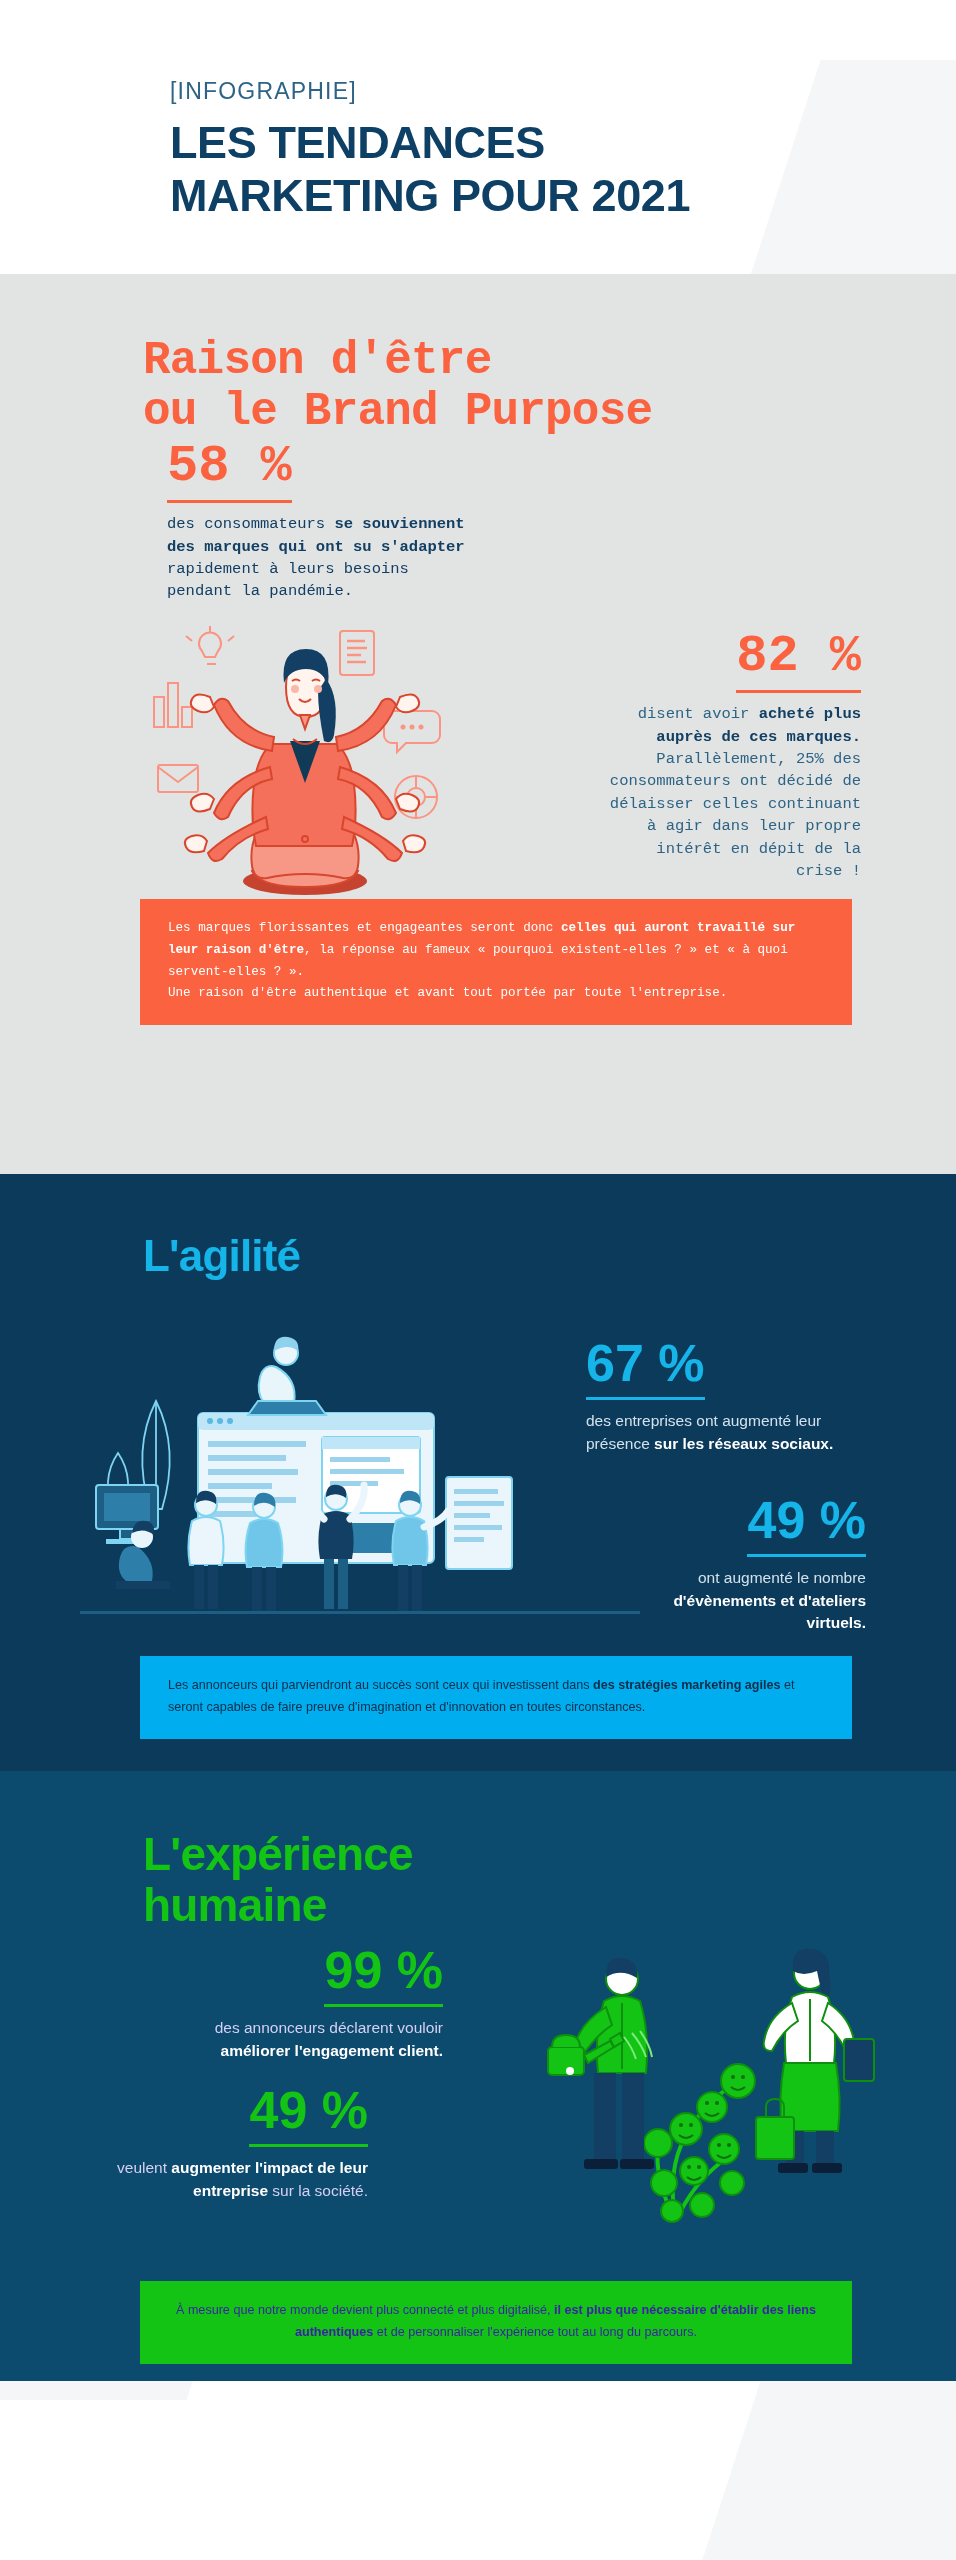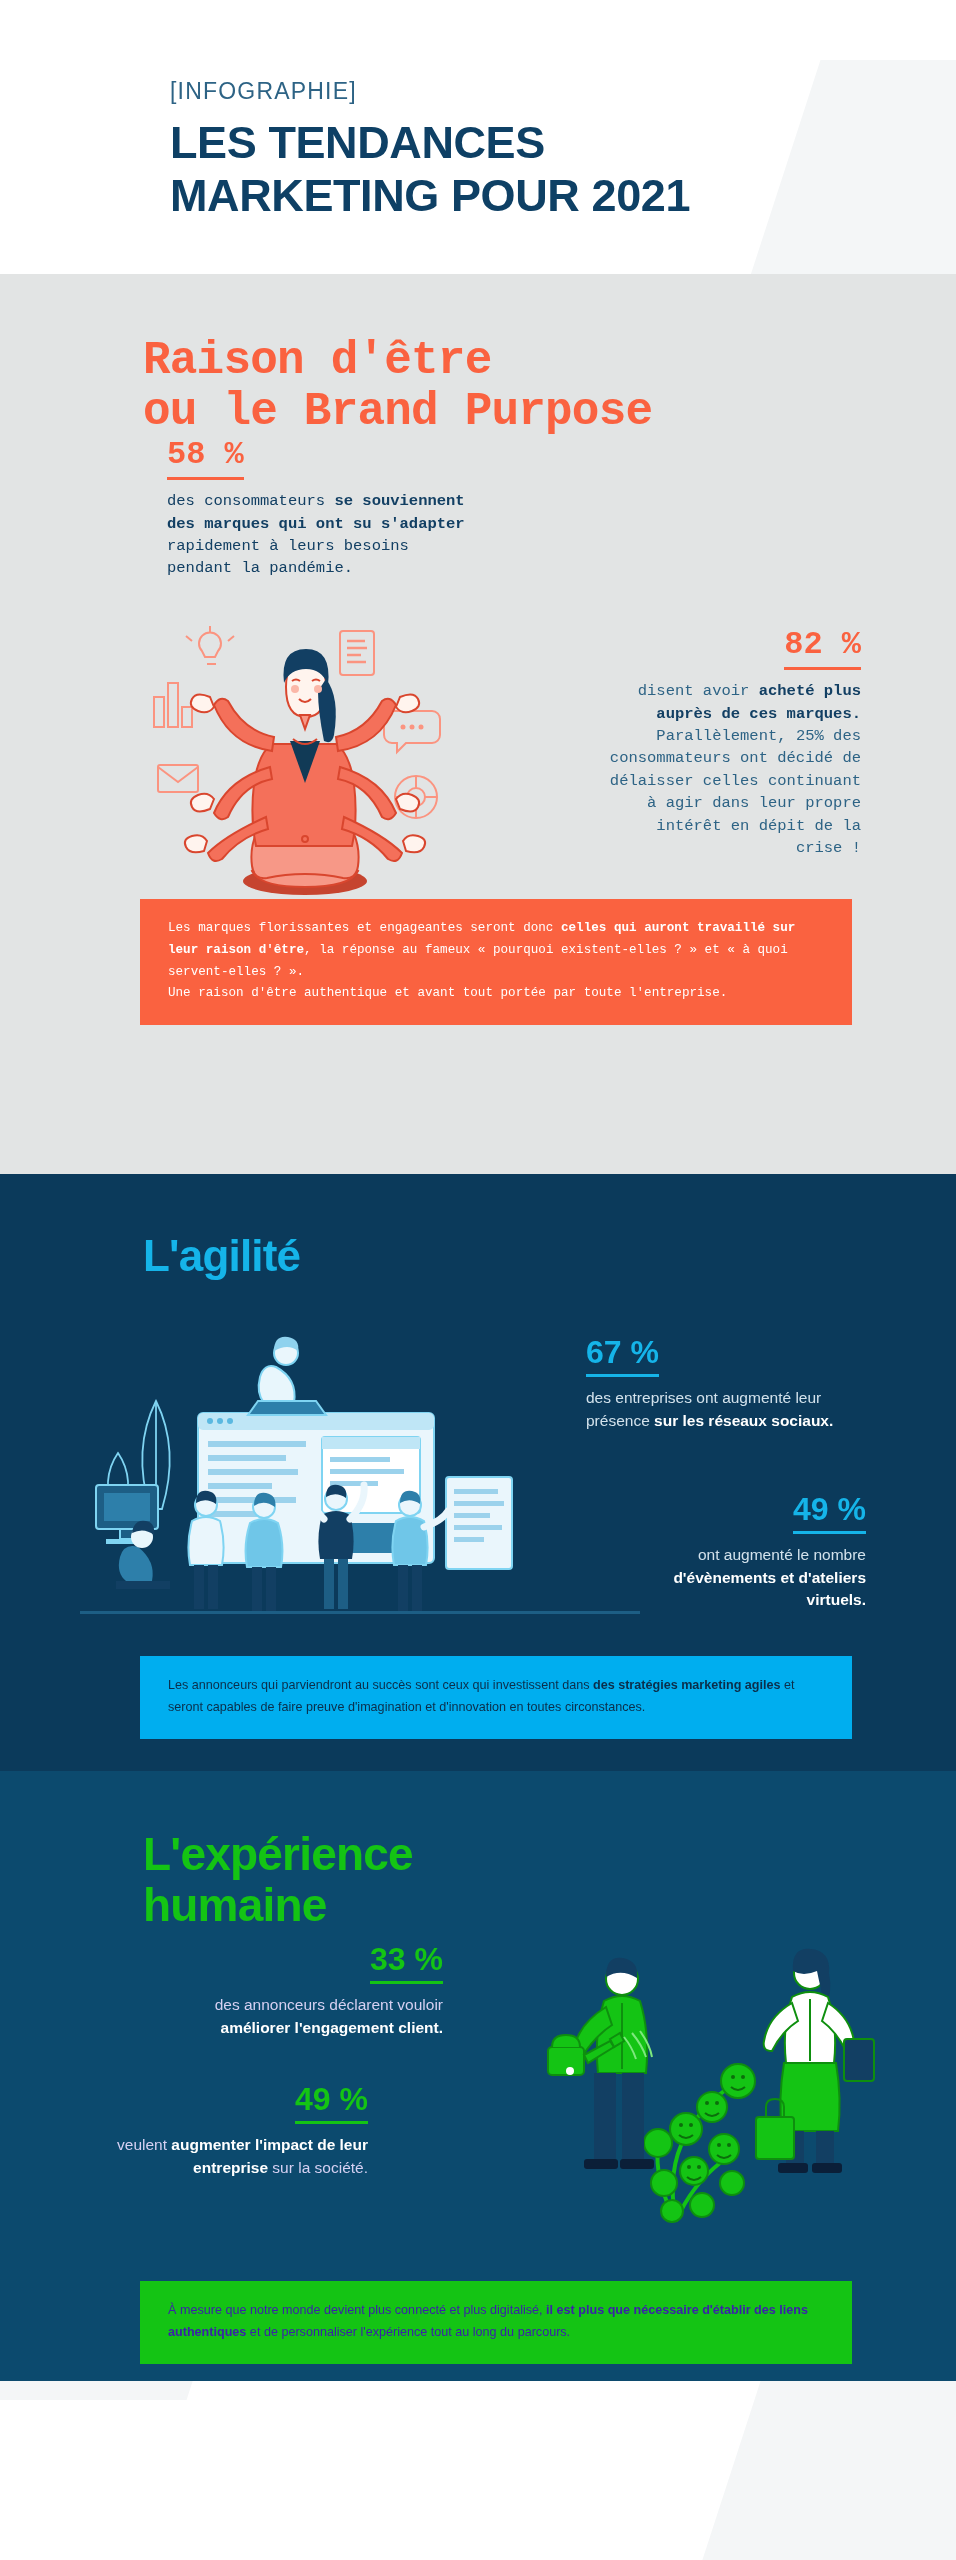--- a/index.html
+++ b/index.html
@@ -53,21 +53,21 @@
   }
   .sec-title {
     font-weight:800; letter-spacing:-0.8px; line-height:1.1;
   }
   .sec-purpose .sec-title {
     color:#FA6240; font-size:46px; padding-left:143px;
   }
 
   .stat-block { }
   .stat-num {
-    font-weight:800; font-size:32px; display:inline-block;
+    font-weight:800; font-size:52px; display:inline-block;
     padding-bottom:3px; line-height:1.15;
   }
   .stat-num.orange { color:#FA6240; border-bottom:3px solid #FA6240; }
   .stat-num.cyan   { color:#15B4E9; border-bottom:3px solid #15B4E9; }
   .stat-num.green  { color:#14C414; border-bottom:3px solid #14C414; }
   .stat-text { font-size:15.5px; line-height:1.45; margin-top:10px; }
   .stat-text b { font-weight:700; }
 
   .s1-stat1 {
     position:absolute; left:167px; top:163px; width:305px;
@@ -349,21 +349,21 @@
     <div class="callout callout-cyan" style="position:absolute; left:140px; top:482px; margin:0;">Les annonceurs qui parviendront au succès sont ceux qui investissent dans <b>des stratégies marketing agiles</b> et seront capables de faire preuve d'imagination et d'innovation en toutes circonstances.</div>
   </div>
 
   <div class="sec-human" style="height:610px;">
     <div class="sec-title">
       <div>L'expérience</div>
       <div>humaine</div>
     </div>
 
     <div class="stat-block s3-stat1">
-      <div class="stat-num green">33 %</div>
+      <div class="stat-num green">99 %</div>
       <div class="stat-text">des annonceurs déclarent vouloir <b>améliorer l'engagement client.</b></div>
     </div>
 
     <div class="stat-block s3-stat2">
       <div class="stat-num green">49 %</div>
       <div class="stat-text">veulent <b>augmenter l'impact de leur entreprise</b> sur la société.</div>
     </div>
 
     <svg class="illus3" viewBox="0 0 370 330">
 
@@ -442,16 +442,16 @@
         <rect x="252" y="242" width="30" height="10" rx="3" fill="#0B1F38"></rect>
         <rect x="286" y="242" width="30" height="10" rx="3" fill="#0B1F38"></rect>
 
         <rect x="318" y="118" width="30" height="42" rx="3" fill="#123F63" stroke="#0E8F0E" stroke-width="2"></rect>
 
         <rect x="230" y="196" width="38" height="42" rx="3" fill="#14C414" stroke="#0E8F0E" stroke-width="2"></rect>
         <path d="M240 196 v-10 q0 -8 9 -8 q9 0 9 8 v10" fill="none" stroke="#0E8F0E" stroke-width="2"></path>
       </g>
     </svg>
 
-    <div class="callout callout-green" style="position:absolute; left:140px; top:510px; margin:0;">À mesure que notre monde devient plus connecté et plus digitalisé, <b>il est plus que nécessaire d'établir des liens authentiques</b> et de personnaliser l'expérience tout au long du parcours.</div>
+    <div class="callout callout-green" style="position:absolute; left:140px; top:510px; margin:0;text-align:center;">À mesure que notre monde devient plus connecté et plus digitalisé, <b>il est plus que nécessaire d'établir des liens authentiques</b> et de personnaliser l'expérience tout au long du parcours.</div>
   </div>
 
 </div>
 
 </body></html>

